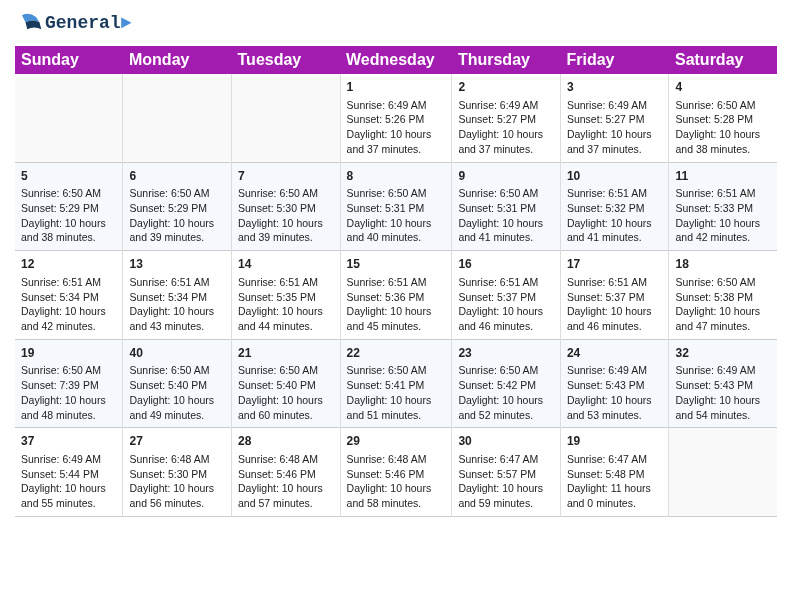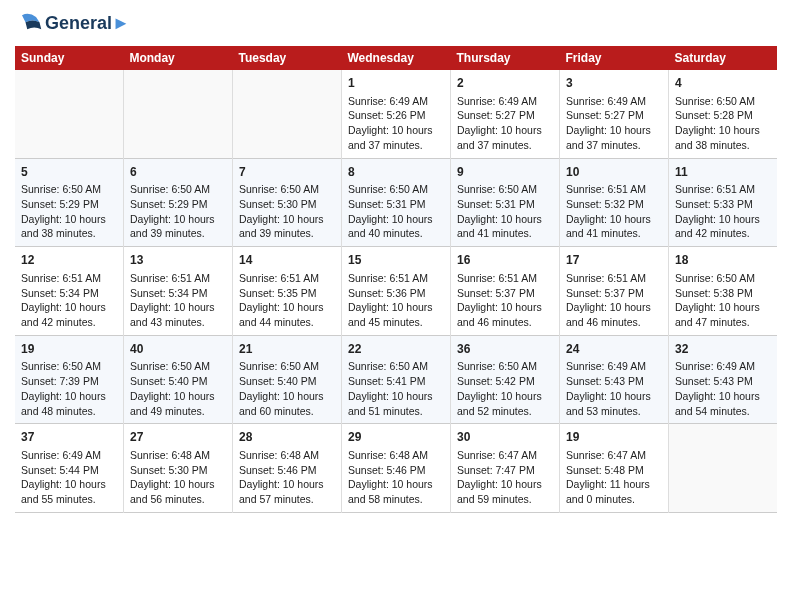--- a/index.html
+++ b/index.html
@@ -12,20 +12,21 @@
     }
     .container {
       width: 792px;
       padding: 10px 15px 10px 15px;
     }
     .header {
       display: flex;
       justify-content: space-between;
       align-items: flex-start;
       margin-bottom: 8px;
+      font-family: Liberation Mono, monospace;
     }
     .logo {
       display: flex;
       align-items: center;
     }
     .logo-icon {
       width: 28px;
       height: 28px;
       margin-right: 2px;
     }
@@ -41,25 +42,25 @@
     .cal-subtitle {
       font-size: 14px;
       color: #555;
     }
     table {
       width: 100%;
       border-collapse: collapse;
       font-size: 10.5px;
     }
     thead th {
-      background: #b91c1c;
+      background: #a21caf;
       color: #fff;
       text-align: left;
       padding: 5px 6px;
-      font-size: 12px;
+      font-size: 16px;
       font-weight: bold;
     }
     tbody tr {
       border-bottom: 1px solid #ccc;
     }
     tbody td {
       vertical-align: top;
       padding: 5px 6px;
       border-right: 1px solid #ddd;
       height: 78px;
@@ -277,21 +278,21 @@
             <div>and 60 minutes.</div>
           </td>
           <td>
             <span class="day-num">22</span>
             <div>Sunrise: 6:50 AM</div>
             <div>Sunset: 5:41 PM</div>
             <div>Daylight: 10 hours</div>
             <div>and 51 minutes.</div>
           </td>
           <td>
-            <span class="day-num">36</span>
+            <span class="day-num">23</span>
             <div>Sunrise: 6:50 AM</div>
             <div>Sunset: 5:42 PM</div>
             <div>Daylight: 10 hours</div>
             <div>and 52 minutes.</div>
           </td>
           <td>
             <span class="day-num">24</span>
             <div>Sunrise: 6:49 AM</div>
             <div>Sunset: 5:43 PM</div>
             <div>Daylight: 10 hours</div>
@@ -330,21 +331,21 @@
           <td>
             <span class="day-num">29</span>
             <div>Sunrise: 6:48 AM</div>
             <div>Sunset: 5:46 PM</div>
             <div>Daylight: 10 hours</div>
             <div>and 58 minutes.</div>
           </td>
           <td>
             <span class="day-num">30</span>
             <div>Sunrise: 6:47 AM</div>
-            <div>Sunset: 7:47 PM</div>
+            <div>Sunset: 5:57 PM</div>
             <div>Daylight: 10 hours</div>
             <div>and 59 minutes.</div>
           </td>
           <td>
             <span class="day-num">19</span>
             <div>Sunrise: 6:47 AM</div>
             <div>Sunset: 5:48 PM</div>
             <div>Daylight: 11 hours</div>
             <div>and 0 minutes.</div>
           </td>

